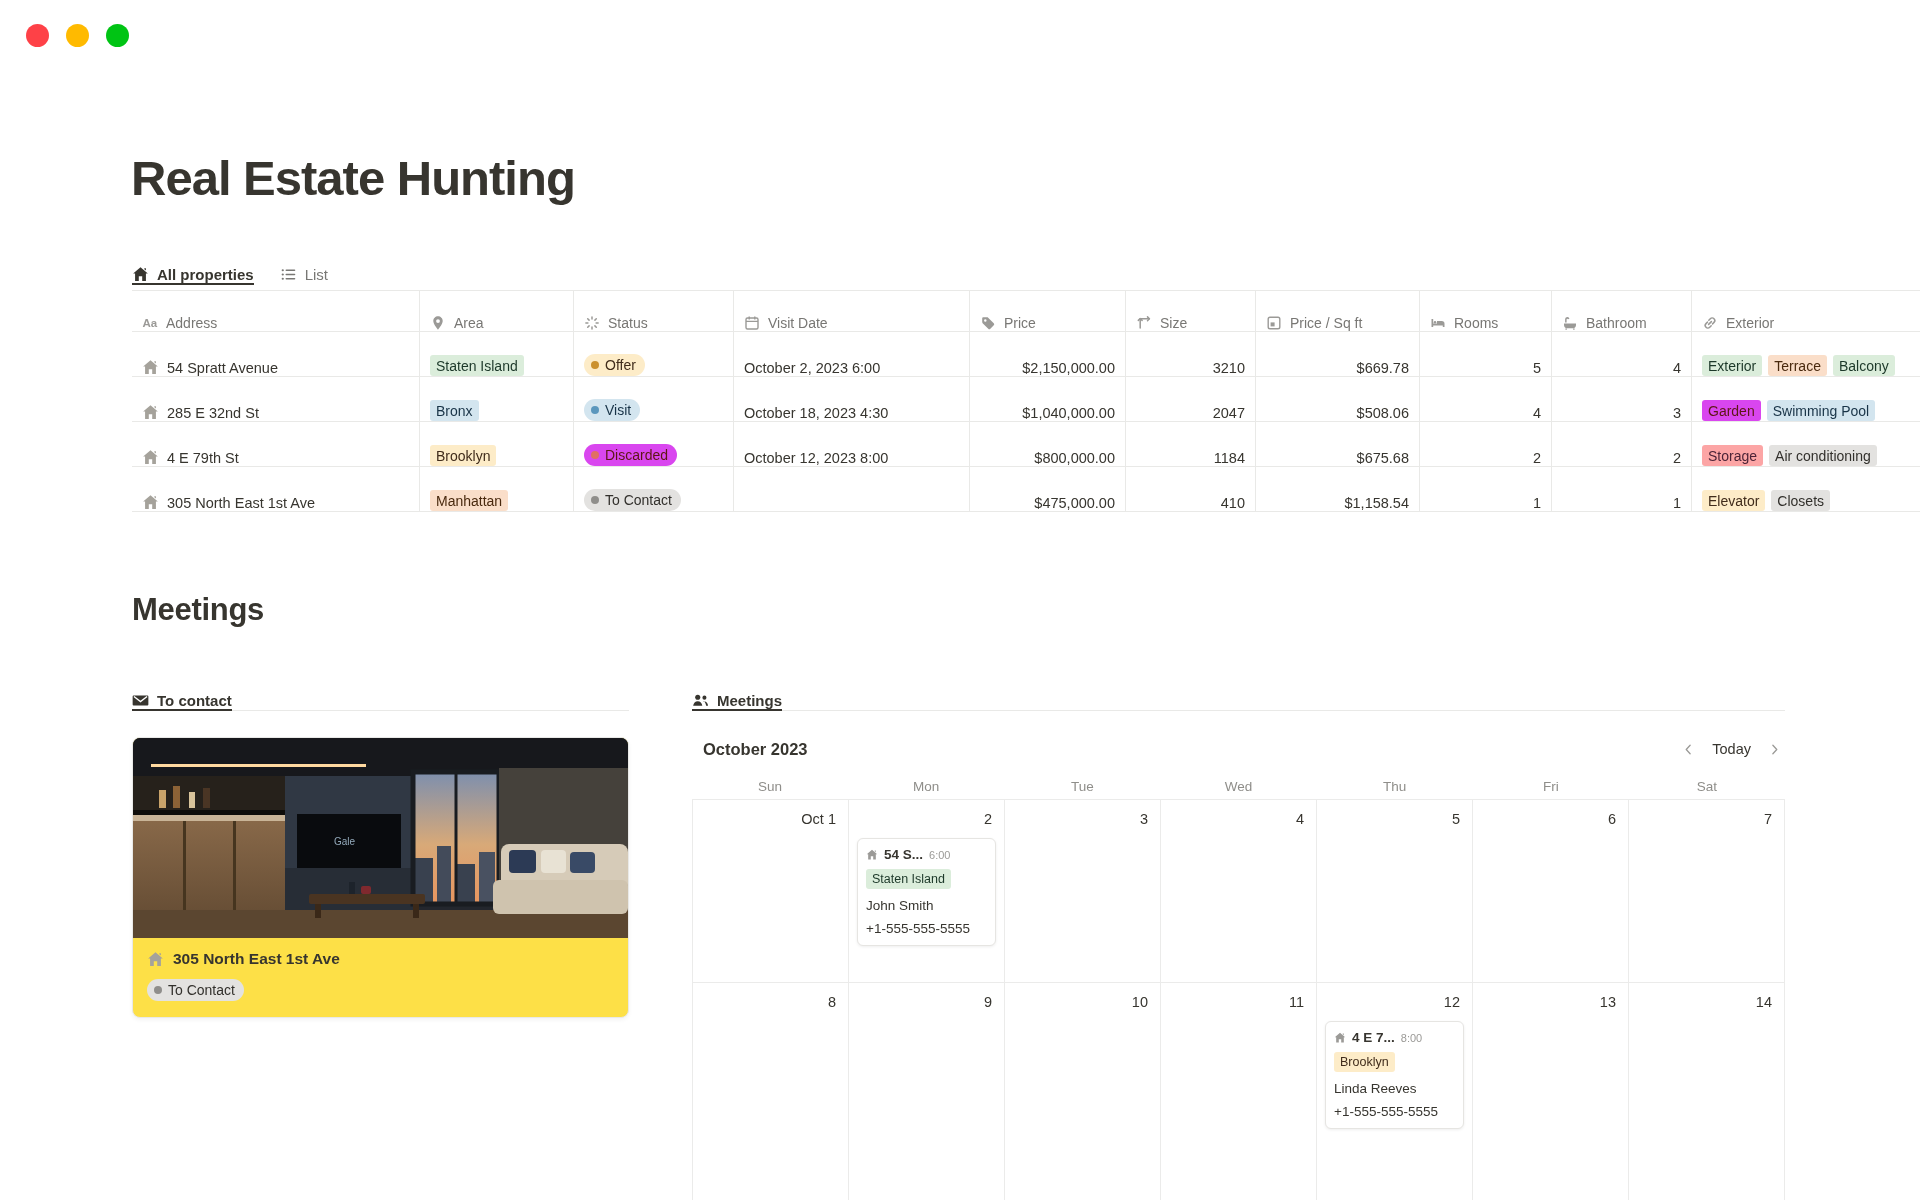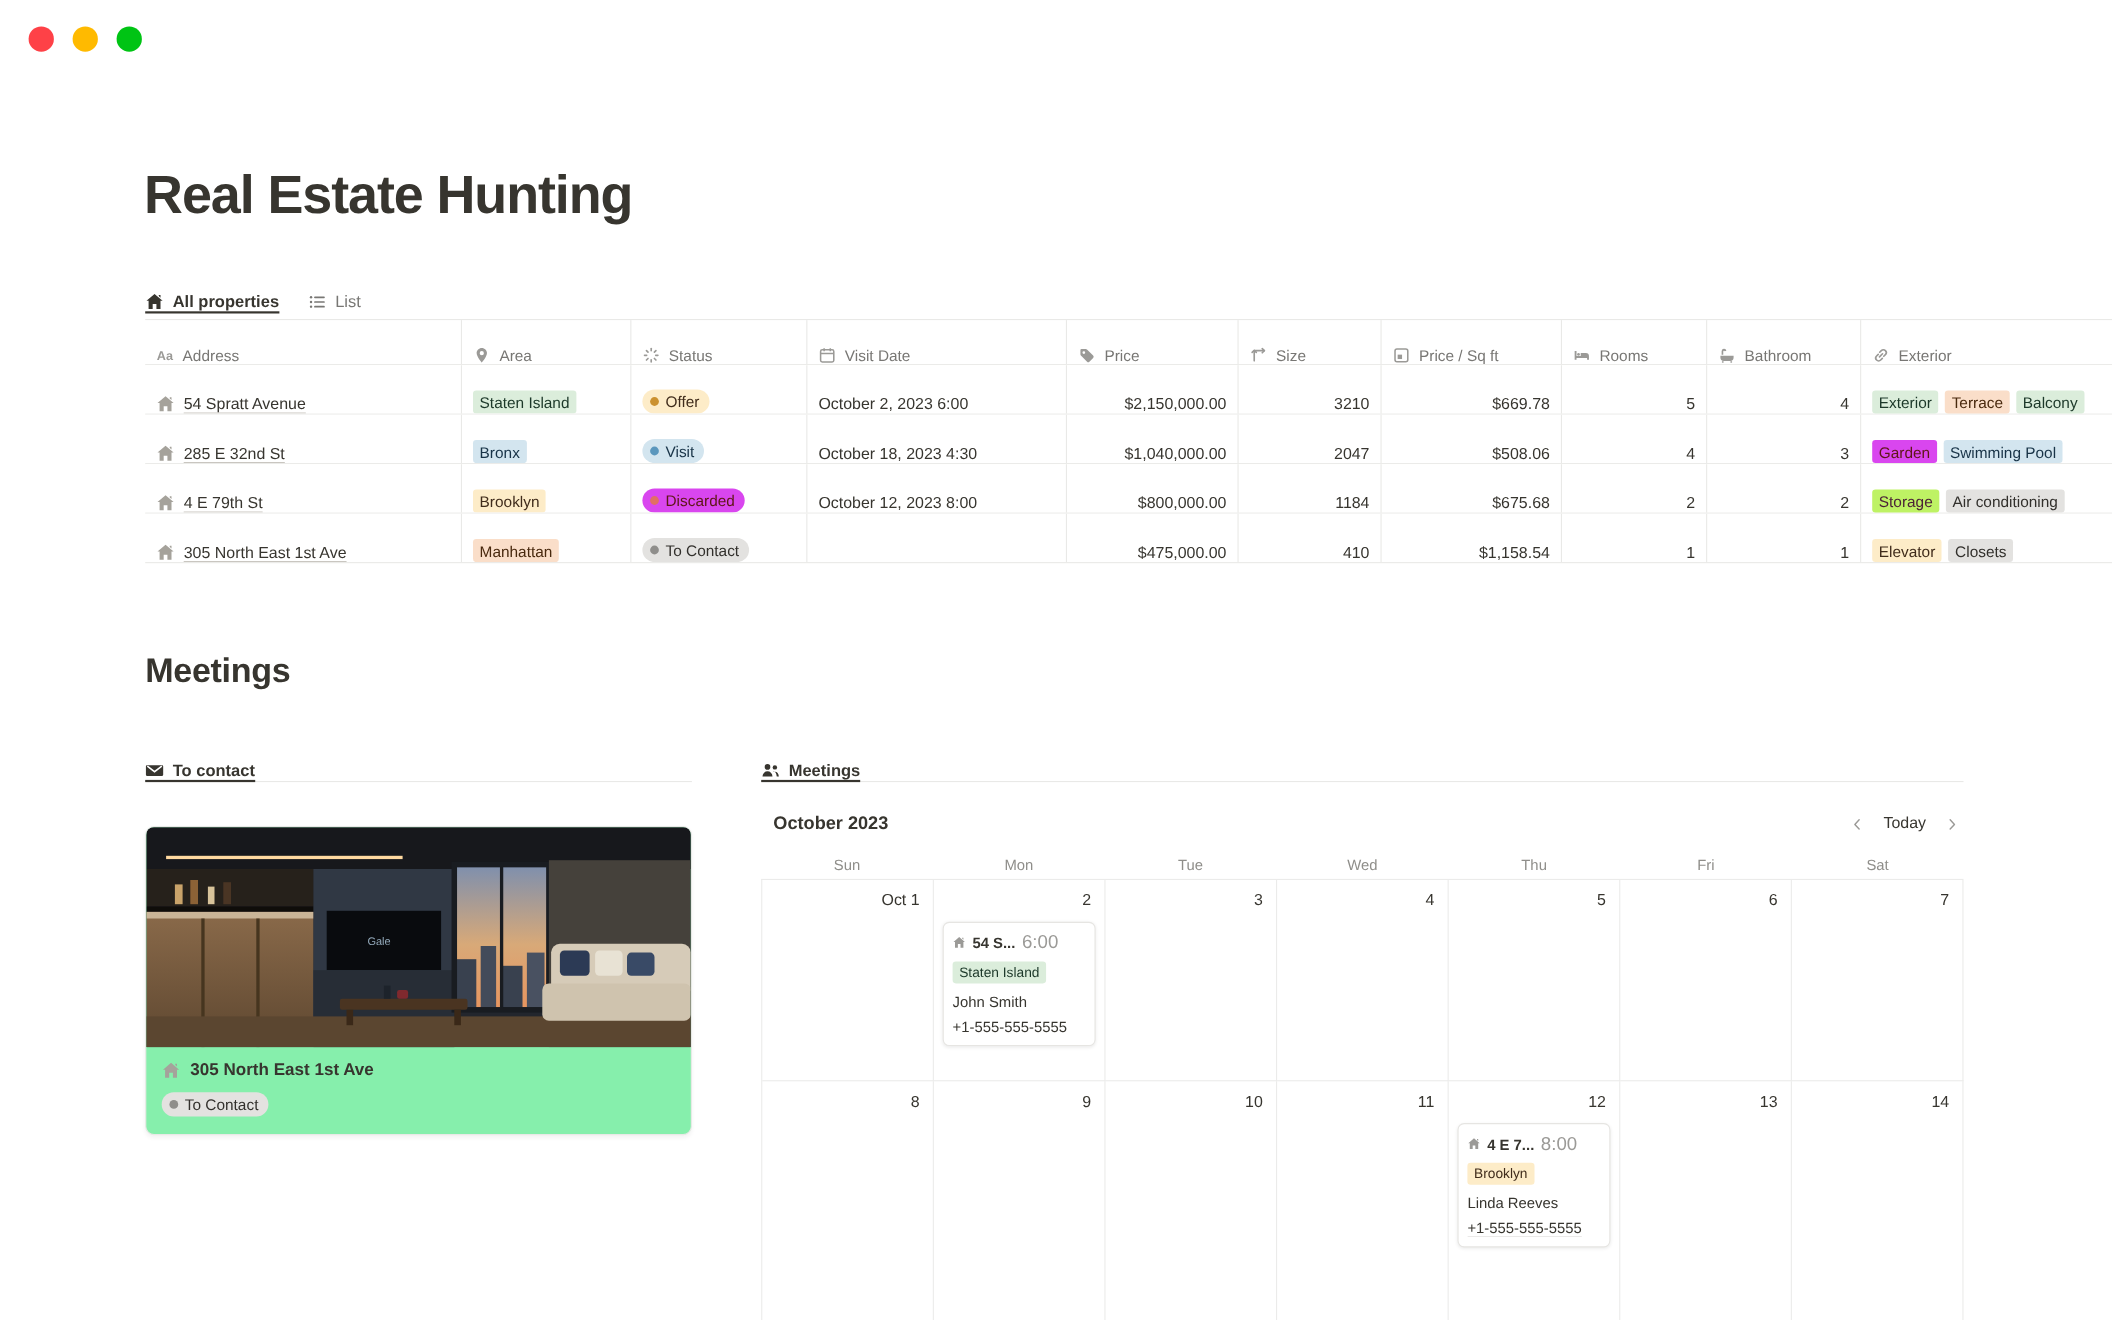--- a/index.html
+++ b/index.html
@@ -35,53 +35,53 @@
 
   
   .badge{display:inline-flex;align-items:center;height:21px;padding:0 6px;border-radius:3px;font-size:14px;white-space:nowrap;flex:none}
   .pill{display:inline-flex;align-items:center;height:22px;padding:0 9px 0 7px;border-radius:11px;font-size:14px;white-space:nowrap;flex:none}
   .dot{width:8px;height:8px;border-radius:50%;margin-right:6px;background:#8f8e8b;flex:none}
   .c-green{background:#dbeddb;color:#1c3829}
   .c-blue{background:#d3e5ef;color:#183347}
   .c-yellow{background:#fdecc8;color:#402c1b}
   .c-orange{background:#fadec9;color:#49290e}
   .c-red{background:#d946ef;color:#5d1715}
-  .c-pink{background:#bef264;color:#4c2337}
+  .c-pink{background:#fca5a5;color:#4c2337}
   .c-gray{background:#e3e2e0;color:#32302c}
   .pill.c-yellow .dot{background:#cb912f}
   .pill.c-blue .dot{background:#5b97bd}
   .pill.c-red .dot{background:#e16f64}
   .pill.c-gray .dot{background:#8f8e8b}
 
   
   .mhead{position:absolute;left:132px;top:592px;margin:0;font-size:31px;font-weight:700;letter-spacing:-0.3px}
 
   
   .tc-view{position:absolute;left:132px;top:678px;width:497px}
-  .gcard{margin-top:40px;width:495px;border:1px solid #e9e9e7;border-radius:8px;box-shadow:0 2px 4px rgba(15,15,15,.05);overflow:hidden;background:#86efac;cursor:pointer}
+  .gcard{margin-top:26px;width:495px;border:1px solid #e9e9e7;border-radius:8px;box-shadow:0 2px 4px rgba(15,15,15,.05);overflow:hidden;background:#fde047;cursor:pointer}
   .gphoto{display:block;width:495px;height:200px}
   .gbody{padding:12px 14px 16px}
   .gtitle{display:flex;align-items:center;gap:9px;font-size:15.5px;font-weight:600}
   .gbadge{margin-top:11px}
 
   
   .cal-view{position:absolute;left:692px;top:678px;width:1093px}
   .cal-head{display:flex;justify-content:space-between;align-items:center;margin:24px 4px 0 11px;height:28px}
   .cal-month{font-size:16.5px;font-weight:700}
   .cal-nav{display:flex;align-items:center;gap:17px}
   .cal-nav .today{font-size:14.5px;color:#37352f;cursor:pointer}
   .navchev{display:flex;align-items:center;cursor:pointer}
   .cal-days{display:grid;grid-template-columns:repeat(7,1fr);margin-top:10px;height:26px;align-items:center;color:#8f8e8a;font-size:13.5px;text-align:center}
   .cal-grid{display:grid;grid-template-columns:repeat(7,1fr);grid-template-rows:183px 240px;border-top:1px solid #ebebea;border-left:1px solid #ebebea}
   .cal-cell{border-right:1px solid #ebebea;box-sizing:border-box;padding:9px 12px 0;cursor:pointer}
   .cal-cell.w1{border-bottom:1px solid #ebebea}
   .cdate{text-align:right;font-size:14.5px;line-height:20px;color:#37352f}
   .ev{margin:9px -4px 0;background:#fff;border:1px solid #e6e5e2;border-radius:6px;box-shadow:0 1px 3px rgba(15,15,15,.07);padding:8px 8px 9px;overflow:hidden;cursor:pointer}
   .ev-line1{display:flex;align-items:center;gap:6px;font-size:13.5px;font-weight:600;white-space:nowrap;overflow:hidden}
-  .ev-time{font-size:17px;color:#9b9a97;font-weight:400;flex:none}
+  .ev-time{font-size:11px;color:#9b9a97;font-weight:400;flex:none}
   .ev-badge{margin-top:7px}
   .badge.sm{height:20px;font-size:12.5px;padding:0 6px}
   .ev-name{margin-top:9px;font-size:13.5px;white-space:nowrap;overflow:hidden}
   .ev-phone{margin-top:8px;font-size:13.5px;white-space:nowrap;overflow:hidden;text-decoration:underline;text-decoration-color:#b9b7b2;text-underline-offset:3px}
 
   
   .ic{flex:none}
   .i17{width:17px;height:17px}
   .i16{width:16px;height:16px}
   .i13{width:13px;height:13px}

